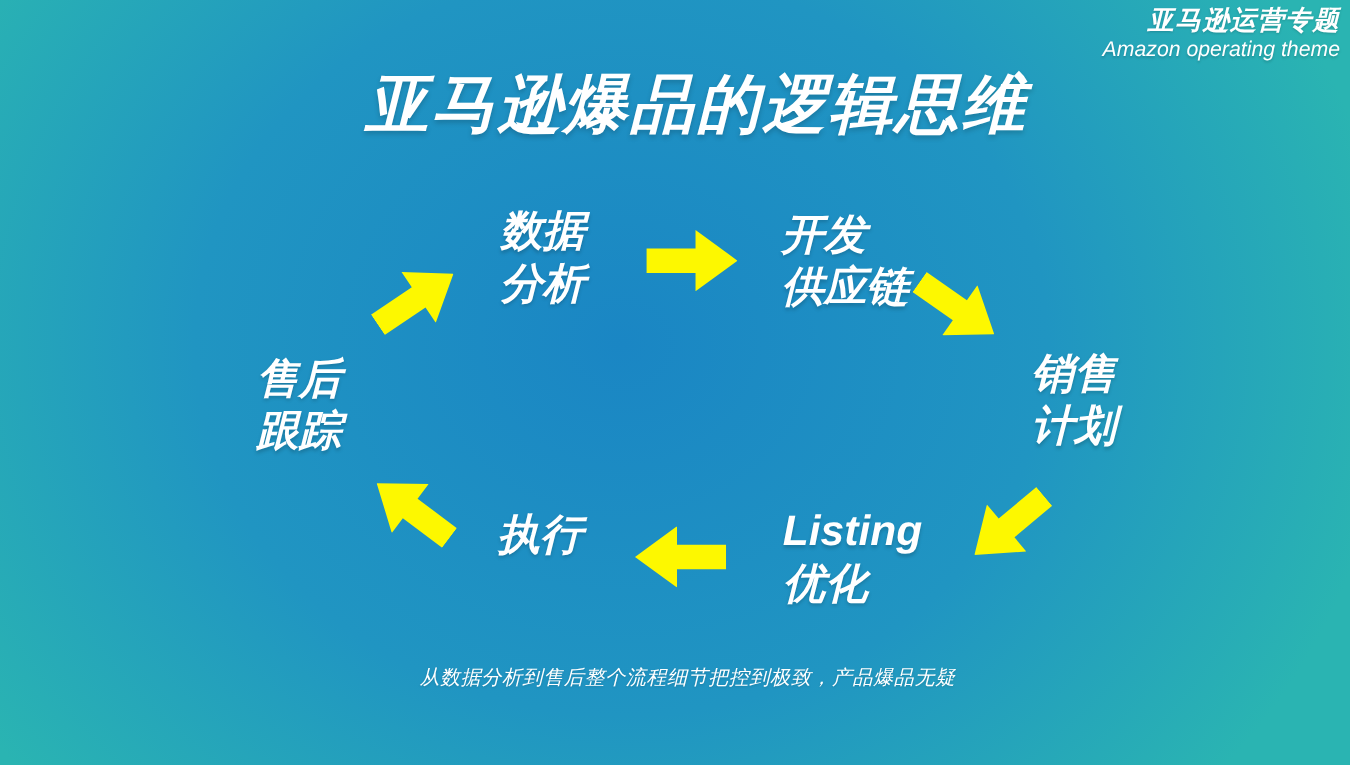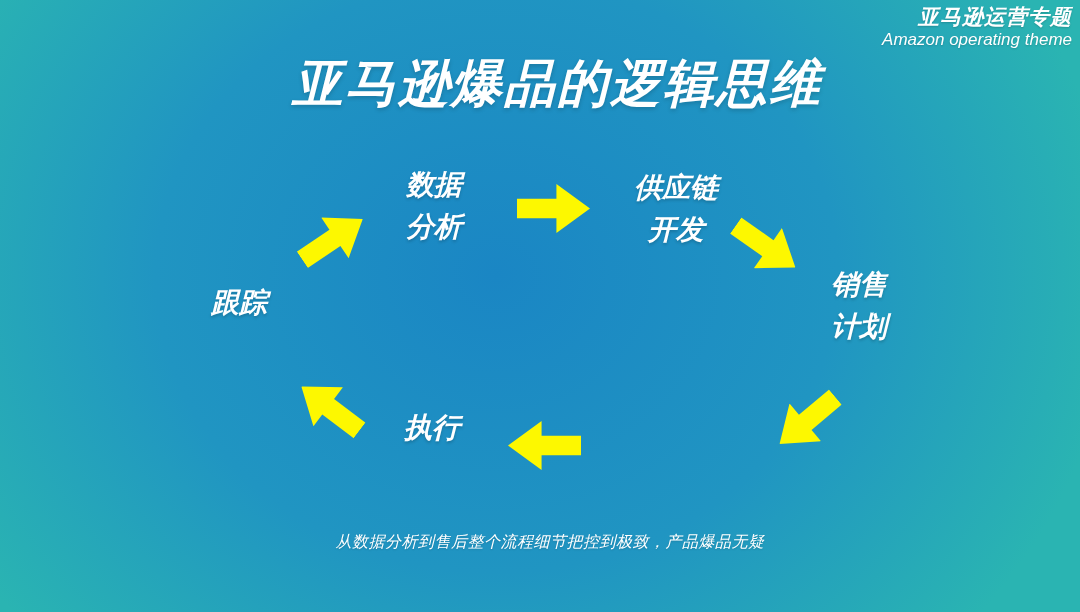--- a/index.html
+++ b/index.html
@@ -27,27 +27,27 @@
   .main-title{
     position:absolute; top:50px; left:557px;
     transform:translateX(-50%);
     white-space:nowrap;
     font-size:51px; font-weight:bold; letter-spacing:2px;
     text-shadow:0 2px 4px rgba(0,0,0,0.18);
   }
   
   .node{
     position:absolute; transform:translateX(-50%);
-    text-align:center; font-weight:bold;
-    font-size:28px; line-height:42px; white-space:nowrap;
+    text-align:left; font-weight:bold;
+    font-size:34px; line-height:42px; white-space:nowrap;
     text-shadow:0 2px 3px rgba(0,0,0,0.18);
   }
   .node-data      {left:434px; top:164px;}
   .node-supply    {left:676px; top:167px;}
-  .node-sales     {left:859px; top:264px;}
+  .node-sales     {left:859px; top:278px;}
   .node-listing   {left:682px; top:404px;}
   .node-operation {left:432px; top:407px;}
   .node-aftersales{left:239px; top:282px;}
   
   .arrow{
     position:absolute; width:73px; height:49px;
     background:var(--arrow,#fdf800);
     clip-path:polygon(0 30%,54% 30%,54% 0,100% 50%,54% 100%,54% 70%,0 70%);
     filter:drop-shadow(0 2px 2px rgba(0,0,0,0.12));
   }
@@ -77,35 +77,40 @@
   </div>
 
   <div class="main-title">亚马逊爆品的逻辑思维</div>
 
   <div class="node node-data">
     <div>数据</div>
     <div>分析</div>
   </div>
 
   <div class="node node-supply">
+    <div>开发</div>
     <div>供应链</div>
-    <div>开发</div>
   </div>
 
   <div class="node node-sales">
     <div>销售</div>
     <div>计划</div>
   </div>
 
+  <div class="node node-listing">
+    <div>Listing</div>
+    <div>优化</div>
+  </div>
 
   <div class="node node-operation">
     <div>执行</div>
   </div>
 
   <div class="node node-aftersales">
+    <div>售后</div>
     <div>跟踪</div>
   </div>
 
   <div class="arrow arrow-a"></div>
   <div class="arrow arrow-b"></div>
   <div class="arrow arrow-c"></div>
   <div class="arrow arrow-d"></div>
   <div class="arrow arrow-e"></div>
   <div class="arrow arrow-f"></div>
 

